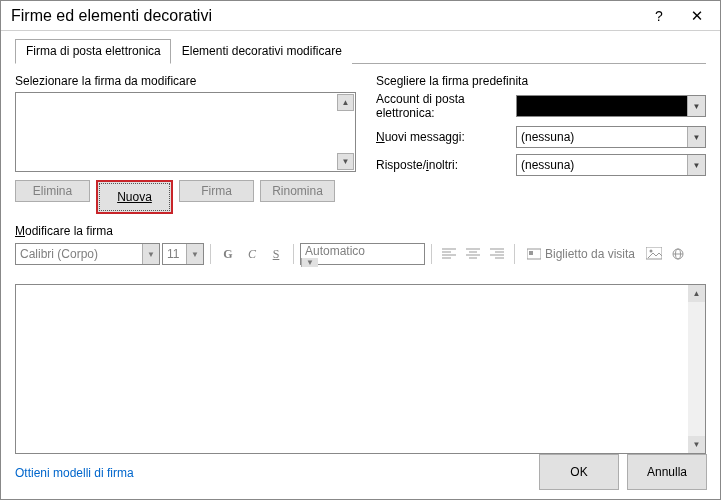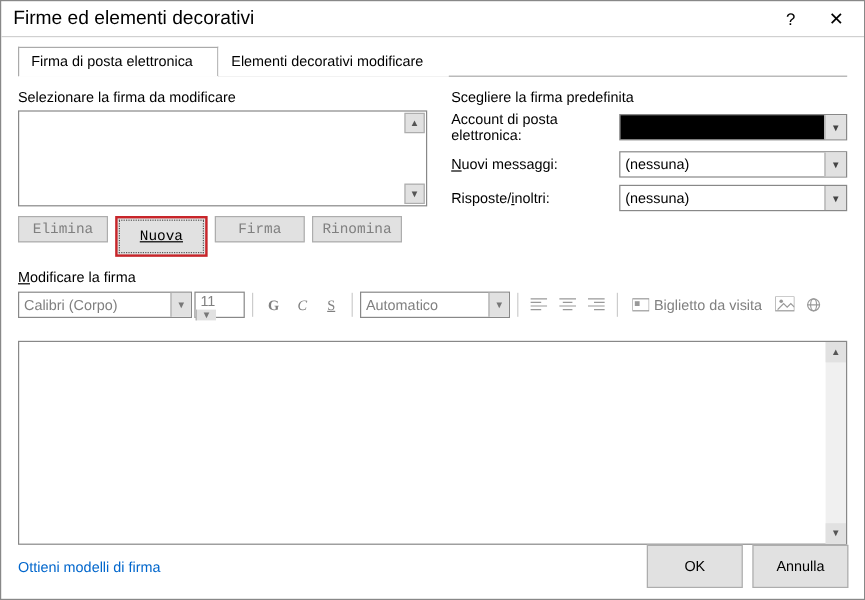--- a/index.html
+++ b/index.html
@@ -29,21 +29,21 @@
   }
   .titlebar .btn.close { font-size: 15px; }
   .content { padding: 8px 14px 0 14px; }
 
   .tabs {
     display: flex;
     border-bottom: 1px solid #aaa;
     margin-bottom: 10px;
   }
   .tab {
-    padding: 4px 20px 5px 10px;
+    padding: 4px 9px 5px 10px;
     border: 1px solid transparent;
     position: relative;
     font-size: 12px;
     color: #000;
     background: #fff;
     margin-bottom: -1px;
   }
   .tab.active {
     border: 1px solid #aaa;
     border-bottom: 1px solid #fff;
@@ -74,21 +74,21 @@
     font-size: 8px; color: #555;
   }
   .listbox .scroll-up { top: 1px; }
   .listbox .scroll-down { bottom: 1px; }
 
   .btn-row { display: flex; gap: 6px; margin-top: 8px; }
   .btn-row button {
     width: 75px; height: 22px;
     background: #e1e1e1;
     border: 1px solid #adadad;
-    font-family: Liberation Mono, monospace;
+    font-family: Liberation Sans, sans-serif;
     font-size: 12px;
     color: #808080;
     padding: 0;
   }
   .btn-row button.highlight {
     border: 2px solid #c8252a;
     color: #000;
     width: 77px; height: 34px;
     position: relative;
     outline: 1px dotted #555;
@@ -135,22 +135,22 @@
     margin-bottom: 18px;
   }
   .toolbar .font-combo, .toolbar .size-combo, .toolbar .color-combo {
     border: 1px solid #888;
     height: 22px;
     display: flex;
     align-items: stretch;
     color: #808080;
   }
   .toolbar .font-combo { width: 145px; }
-  .toolbar .size-combo { width: 42px; flex-direction: column; }
-  .toolbar .color-combo { width: 125px; }
+  .toolbar .size-combo { width: 42px; }
+  .toolbar .color-combo { width: 125px; flex-direction: column; }
   .toolbar .val { flex: 1; display: flex; align-items: center; padding: 0 4px; font-size: 12px; }
   .toolbar .arrow {
     width: 17px;
     background: #e1e1e1;
     border-left: 1px solid #adadad;
     display: flex; align-items: center; justify-content: center;
     font-size: 8px; color: #777;
   }
   .toolbar .sep {
     width: 1px; height: 20px; background: #ccc; margin: 0 4px;

